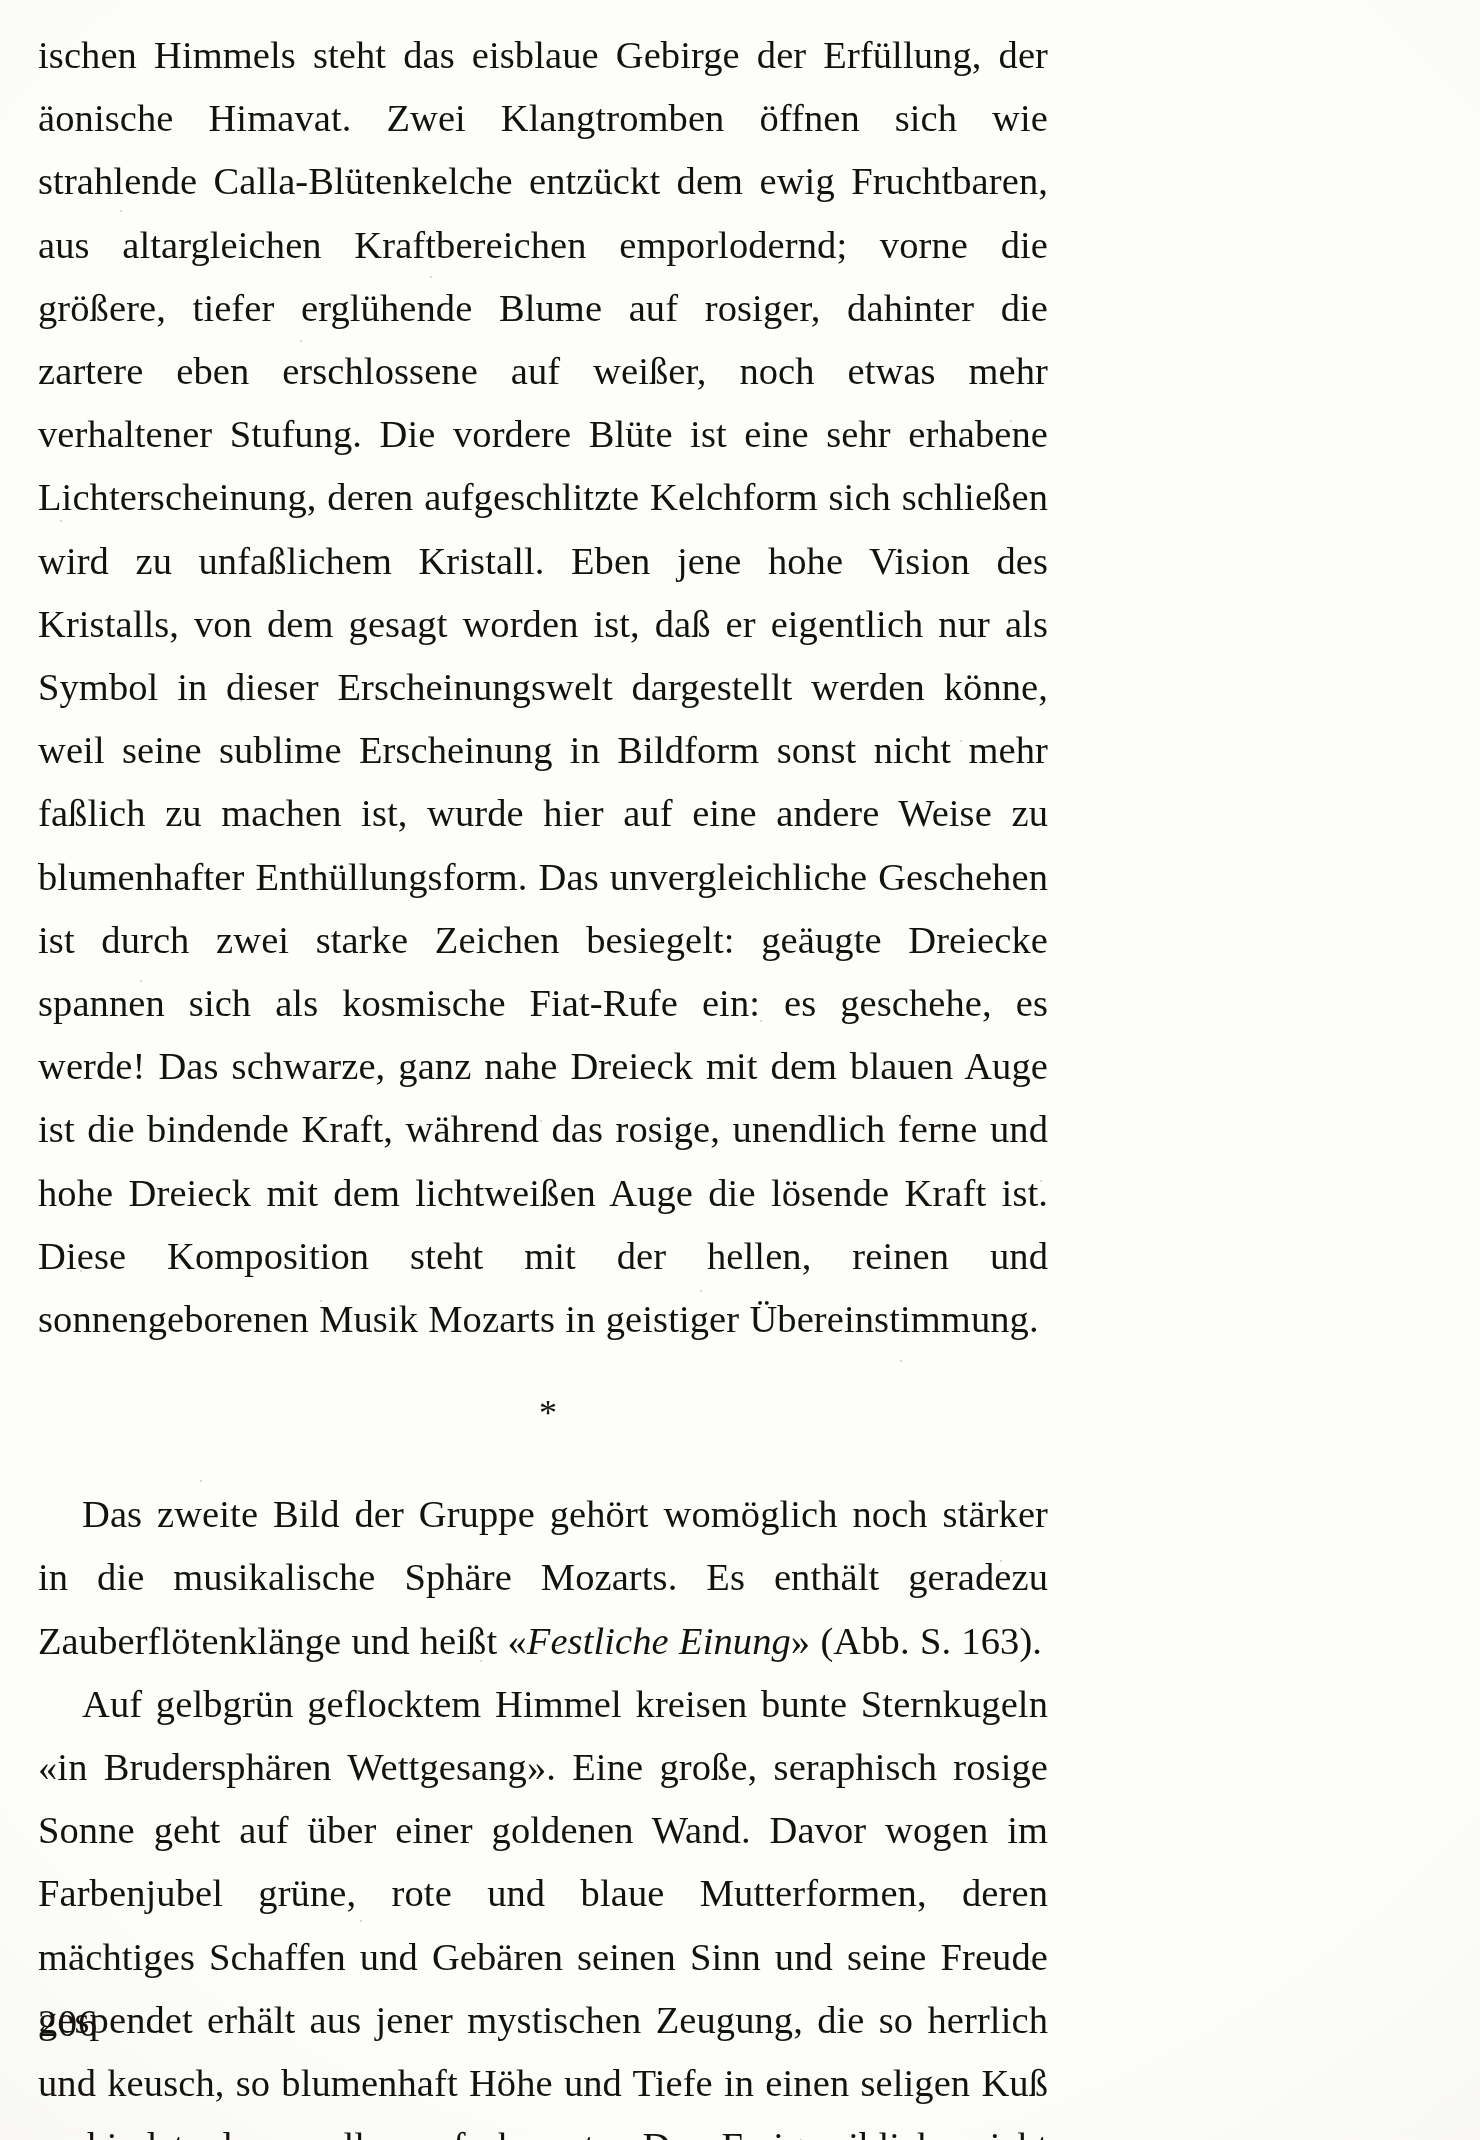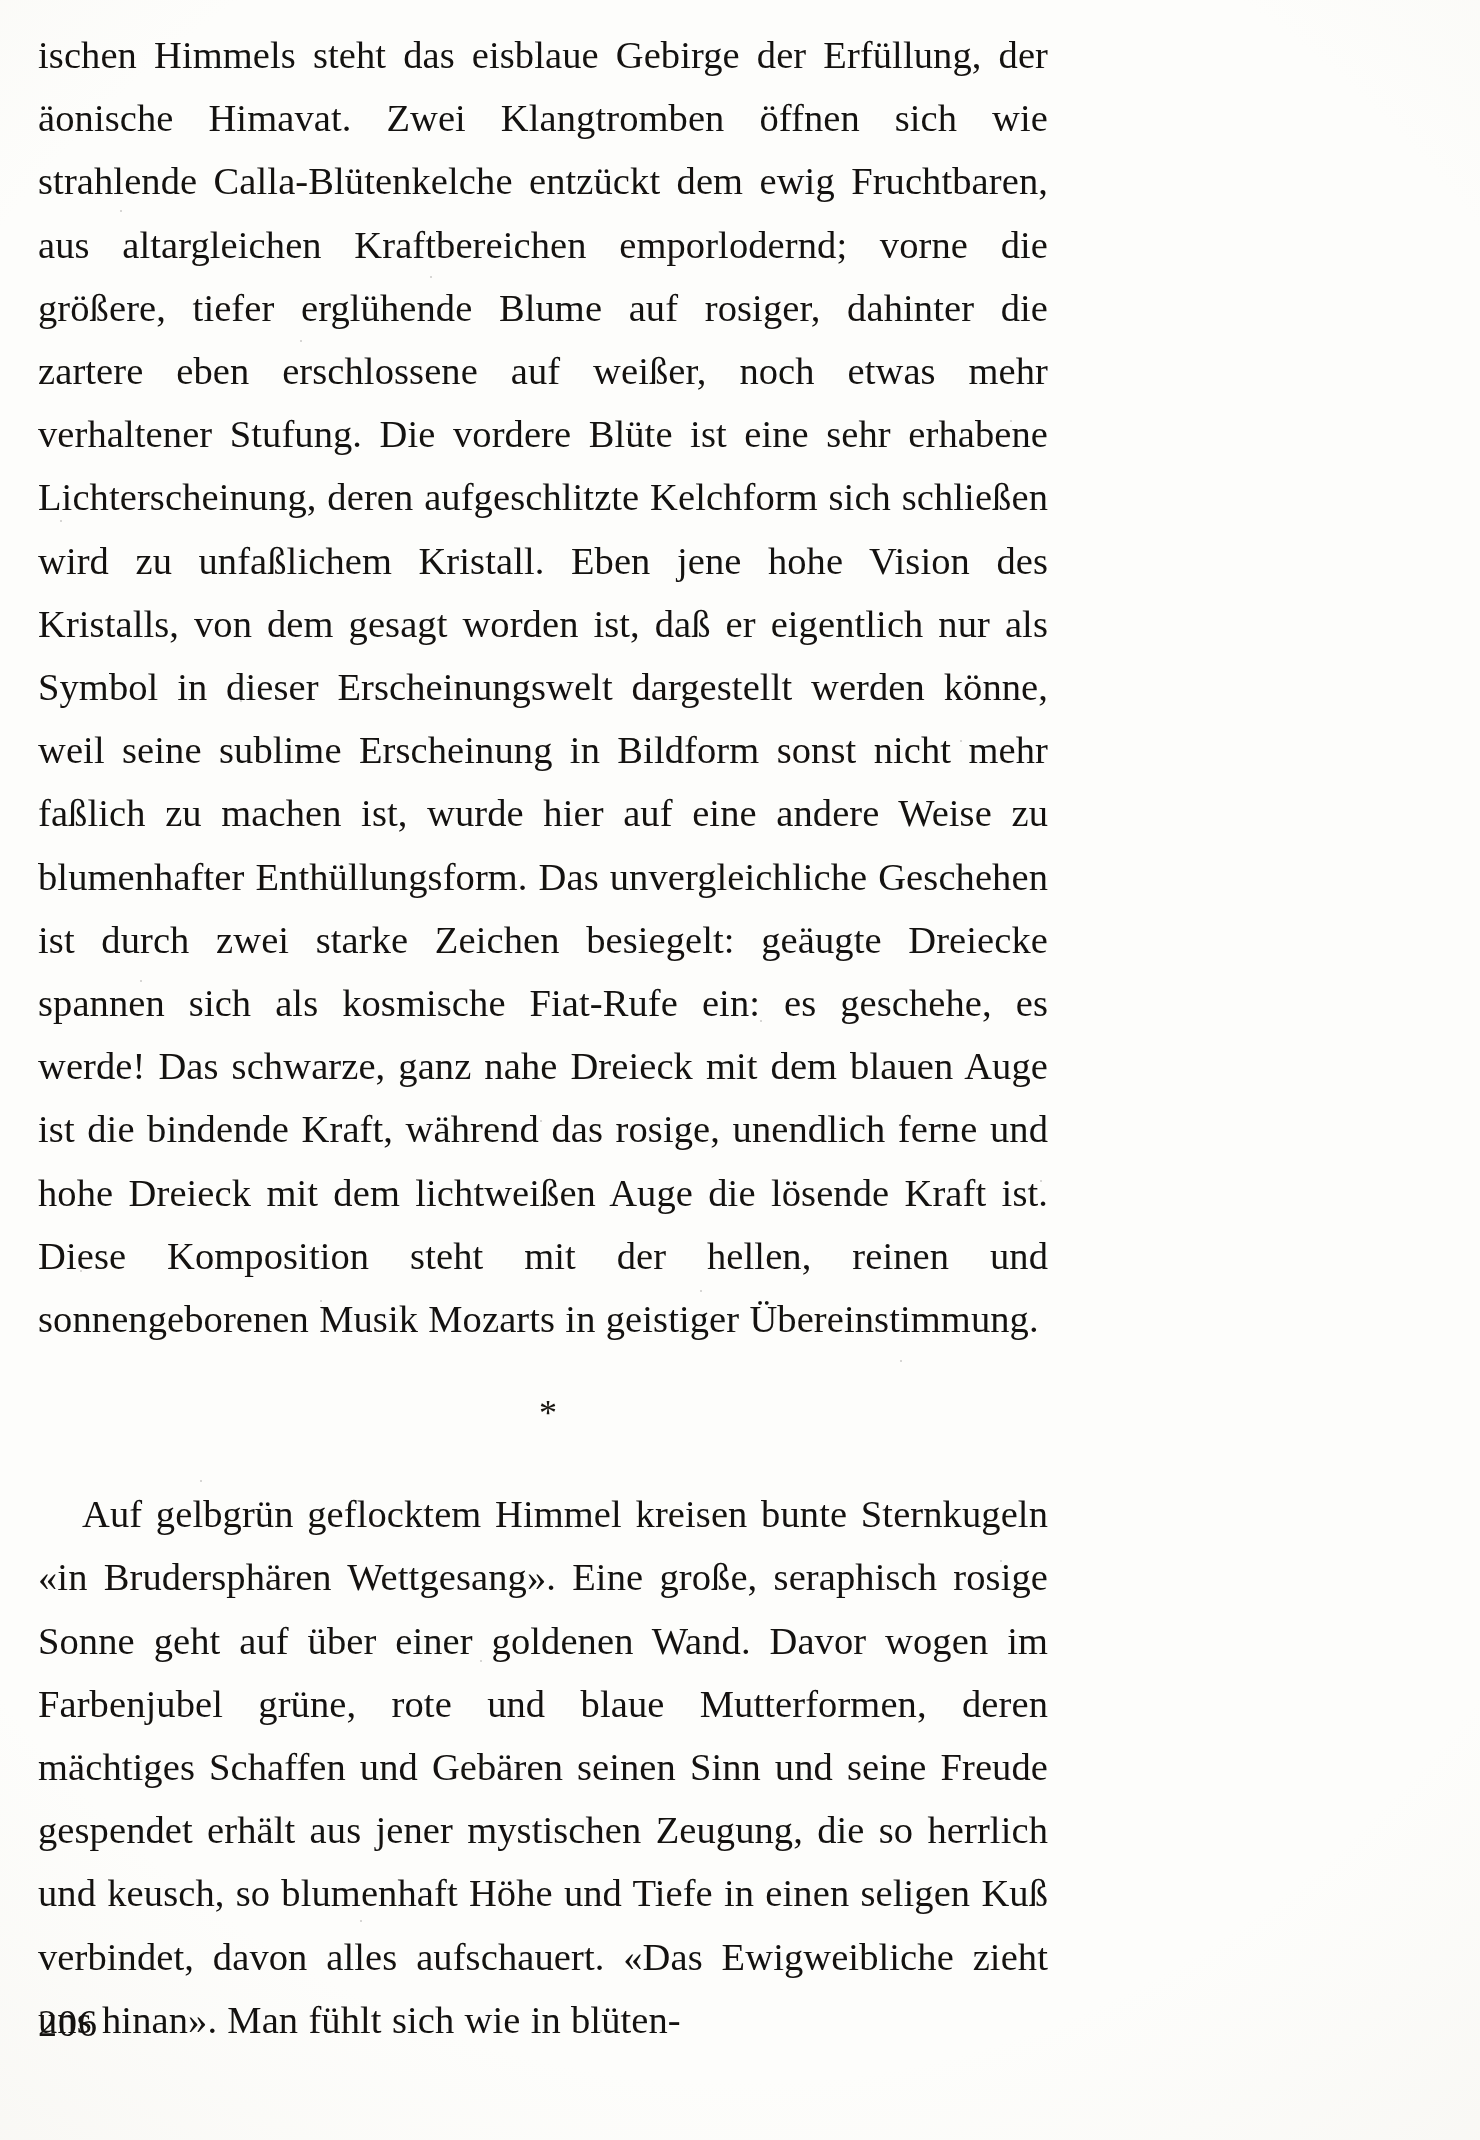--- a/index.html
+++ b/index.html
@@ -124,20 +124,21 @@
     <i style="left:1030px;top:1960px"></i>
     <i style="left:600px;top:2030px"></i>
   </div>
 
   <div class="textblock">
 
     <p class="para cont">ischen Himmels steht das eisblaue Gebirge der Erfüllung, der äonische Himavat. Zwei Klangtromben öffnen sich wie strahlende Calla-Blütenkelche entzückt dem ewig Fruchtbaren, aus altargleichen Kraftbereichen emporlodernd; vorne die größere, tiefer erglühende Blume auf rosiger, dahinter die zartere eben erschlossene auf weißer, noch etwas mehr verhaltener Stufung. Die vordere Blüte ist eine sehr erhabene Lichterscheinung, deren aufgeschlitzte Kelchform sich schließen wird zu unfaßlichem Kristall. Eben jene hohe Vision des Kristalls, von dem gesagt worden ist, daß er eigentlich nur als Symbol in dieser Erscheinungswelt dargestellt werden könne, weil seine sublime Erscheinung in Bildform sonst nicht mehr faßlich zu machen ist, wurde hier auf eine andere Weise zu blumenhafter Enthüllungsform. Das unvergleichliche Geschehen ist durch zwei starke Zeichen besiegelt: geäugte Dreiecke spannen sich als kosmische Fiat-Rufe ein: es geschehe, es werde! Das schwarze, ganz nahe Dreieck mit dem blauen Auge ist die bindende Kraft, während das rosige, unendlich ferne und hohe Dreieck mit dem lichtweißen Auge die lösende Kraft ist. Diese Komposition steht mit der hellen, reinen und sonnengeborenen Musik Mozarts in geistiger Übereinstimmung.</p>
 
     <div class="divider">*</div>
 
+    <p class="para indent"><span>Das zweite Bild der Gruppe gehört womöglich noch stärker in die musikalische Sphäre Mozarts. Es enthält geradezu Zauberflötenklänge und heißt «</span><span class="ital">Festliche Einung</span><span>» (Abb. S. 163).</span></p>
 
     <p class="para indent">Auf gelbgrün geflocktem Himmel kreisen bunte Sternkugeln «in Brudersphären Wettgesang». Eine große, seraphisch rosige Sonne geht auf über einer goldenen Wand. Davor wogen im Farbenjubel grüne, rote und blaue Mutterformen, deren mächtiges Schaffen und Gebären seinen Sinn und seine Freude gespendet erhält aus jener mystischen Zeugung, die so herrlich und keusch, so blumenhaft Höhe und Tiefe in einen seligen Kuß verbindet, davon alles aufschauert. «Das Ewigweibliche zieht uns hinan». Man fühlt sich wie in blüten-</p>
 
   </div>
 
   <div class="folio"><span class="desc">206</span></div>
 
 </div>
 
 </body></html>

